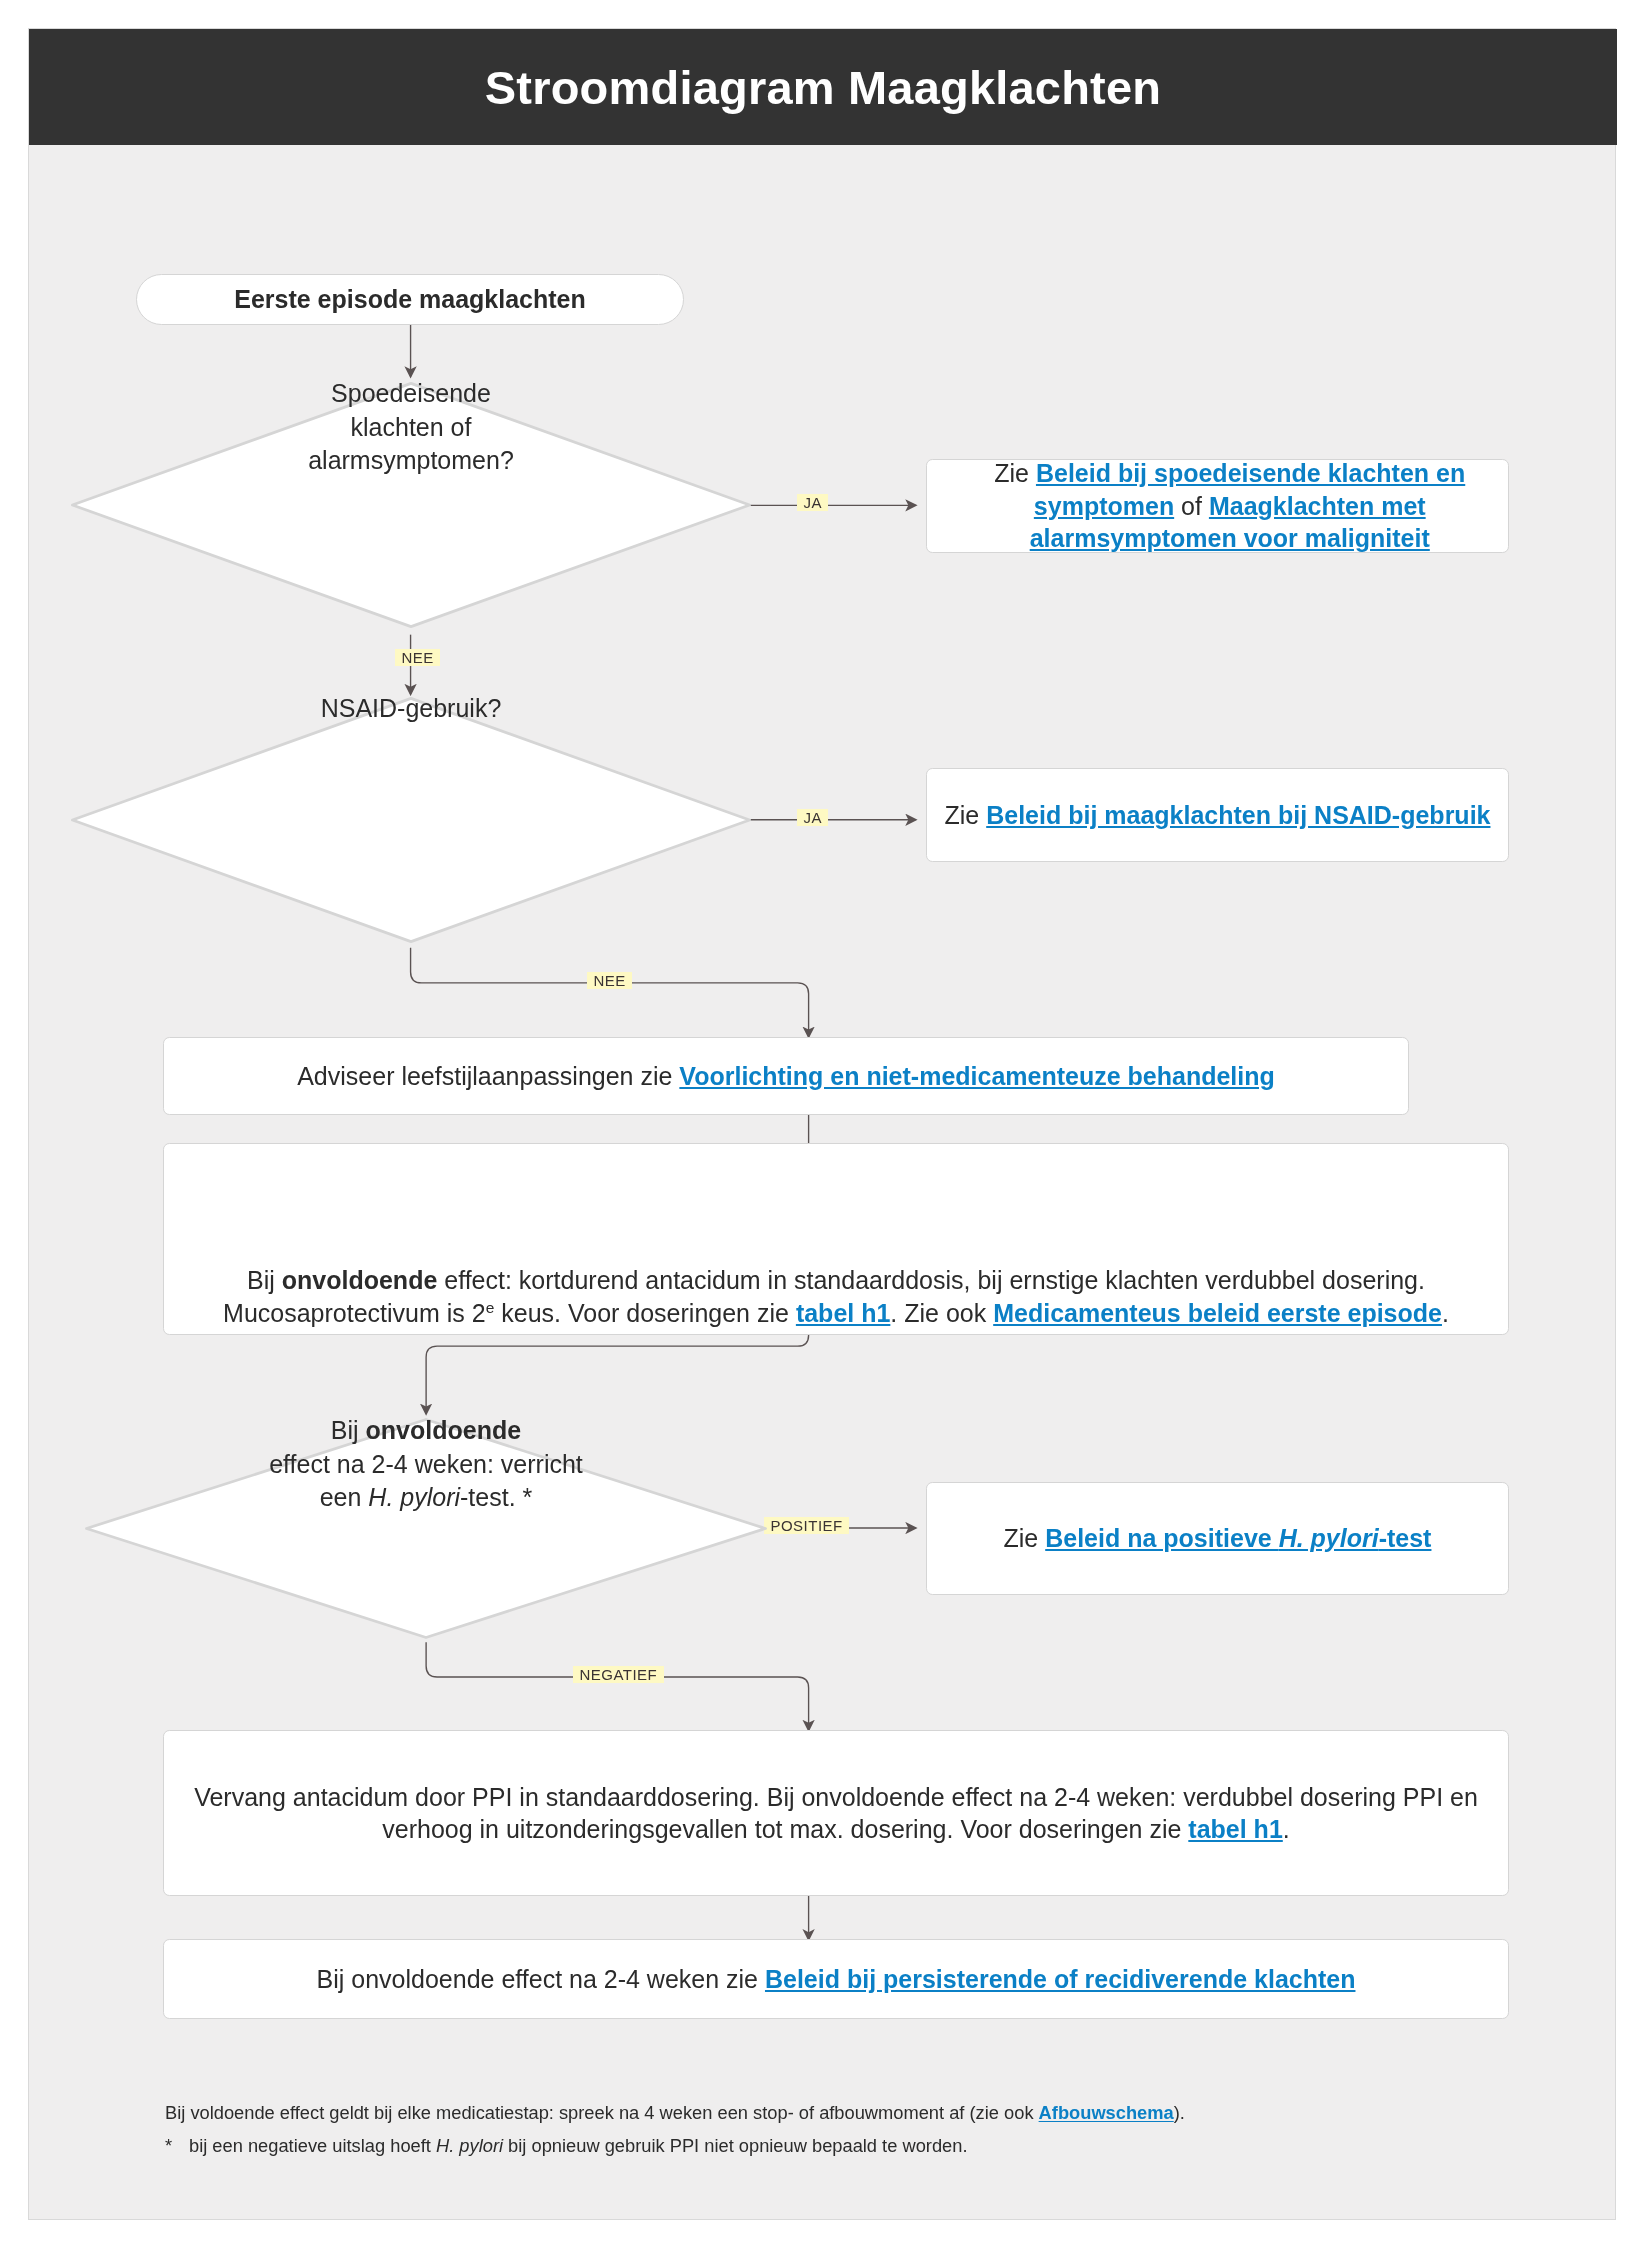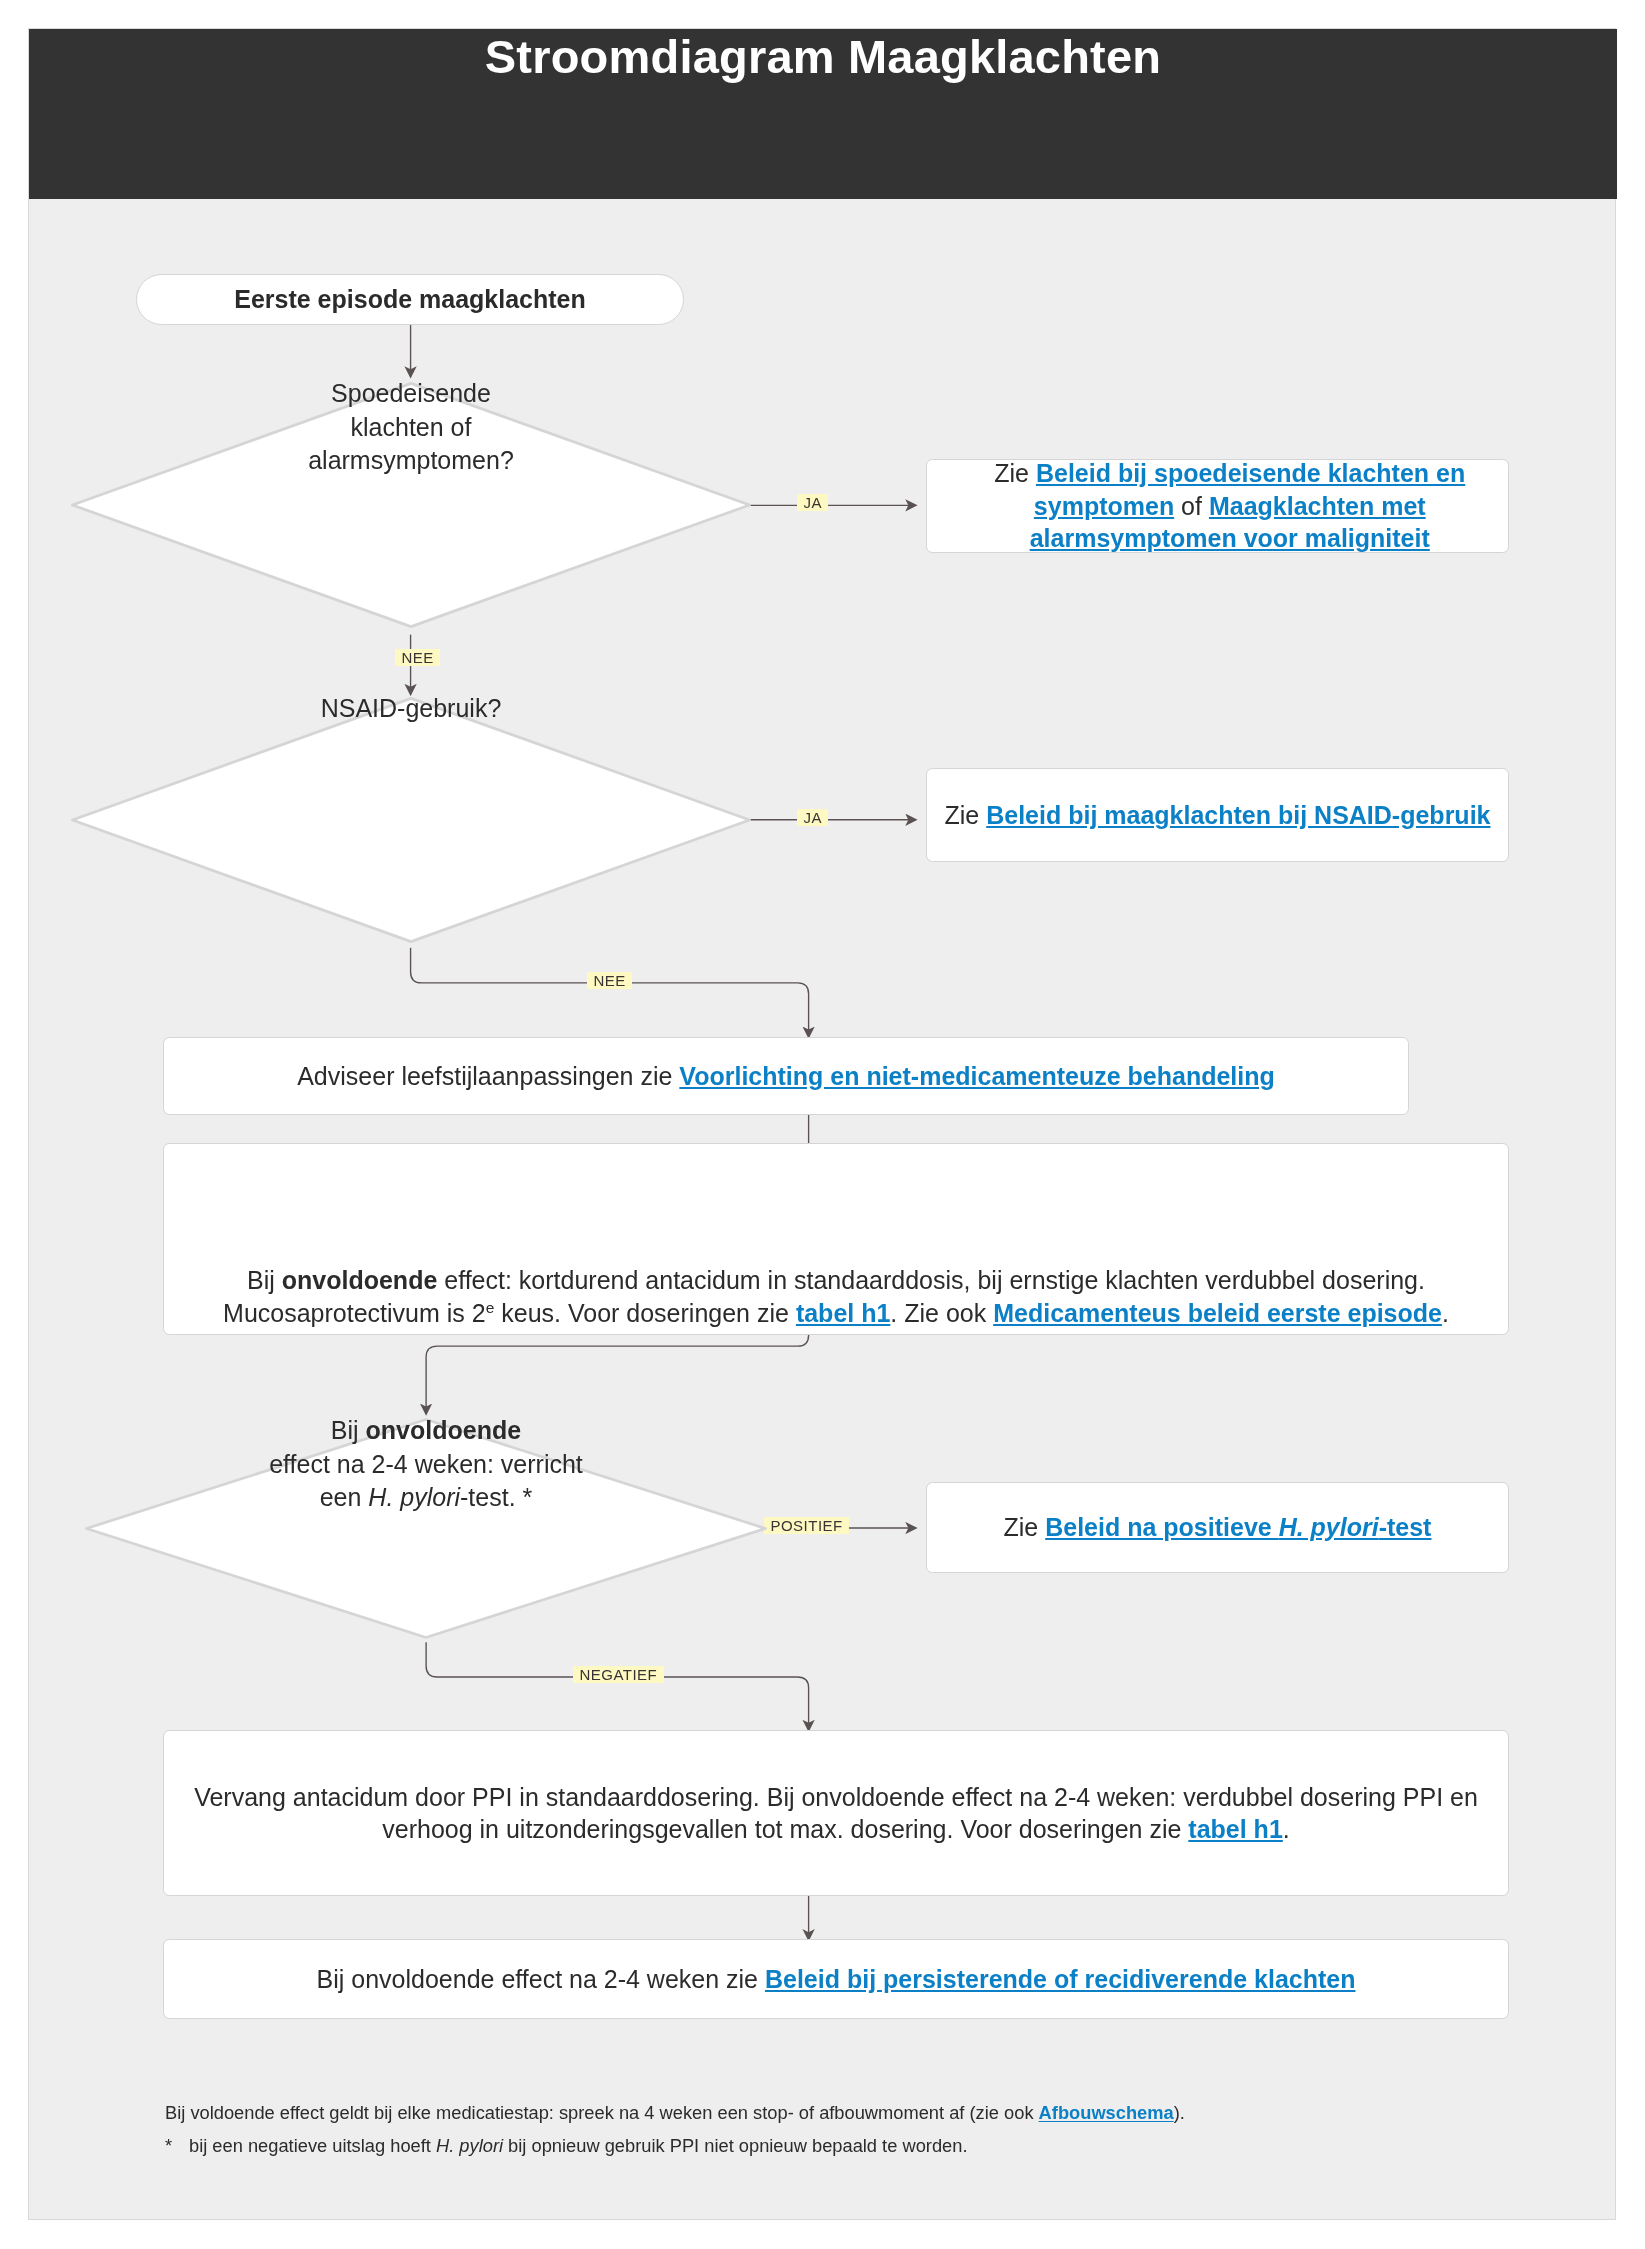--- a/index.html
+++ b/index.html
@@ -11,23 +11,23 @@
   #page{
     position:absolute;left:28px;top:28px;
     width:1588px;height:2192px;
     background:#efeeee;
     border:0.5px solid #d9d9d9;
     box-sizing:border-box;
   }
   
   #header{
     position:absolute;left:0;top:0;
-    width:1588px;height:170px;
+    width:1588px;height:116px;
     background:#333333;
-    display:flex;align-items:flex-start;justify-content:center;
+    display:flex;align-items:center;justify-content:center;
   }
   #header-title{
     color:#ffffff;
     font-size:47px;
     font-weight:bold;
     letter-spacing:0.2px;
   }
   
   .node{
     position:absolute;
@@ -189,21 +189,21 @@
     </svg>
     <div class="label">
       <div>
         <div><span>Bij </span><b>onvoldoende</b></div>
         <div>effect na 2-4 weken: verricht</div>
         <div><span>een </span><i>H. pylori</i><span>-test. *</span></div>
       </div>
     </div>
   </div>
 
-  <div class="node" style="left:897px;top:1453px;width:583px;height:91px;">
+  <div class="node" style="left:897px;top:1453px;width:583px;height:113px;">
     <span class="txt">
       <span>Zie </span><a class="lnk" href="#"><span>Beleid na positieve </span><i>H. pylori</i><span>-test</span></a>
     </span>
   </div>
 
   <div class="node" style="left:134px;top:1701px;width:1346px;height:166px;">
     <span class="txt">
       <span>Vervang antacidum door PPI in standaarddosering. Bij onvoldoende effect na 2-4 weken: verdubbel dosering PPI en verhoog in uitzonderingsgevallen tot max. dosering. Voor doseringen zie </span><a class="lnk" href="#">tabel h1</a><span>.</span>
     </span>
   </div>

